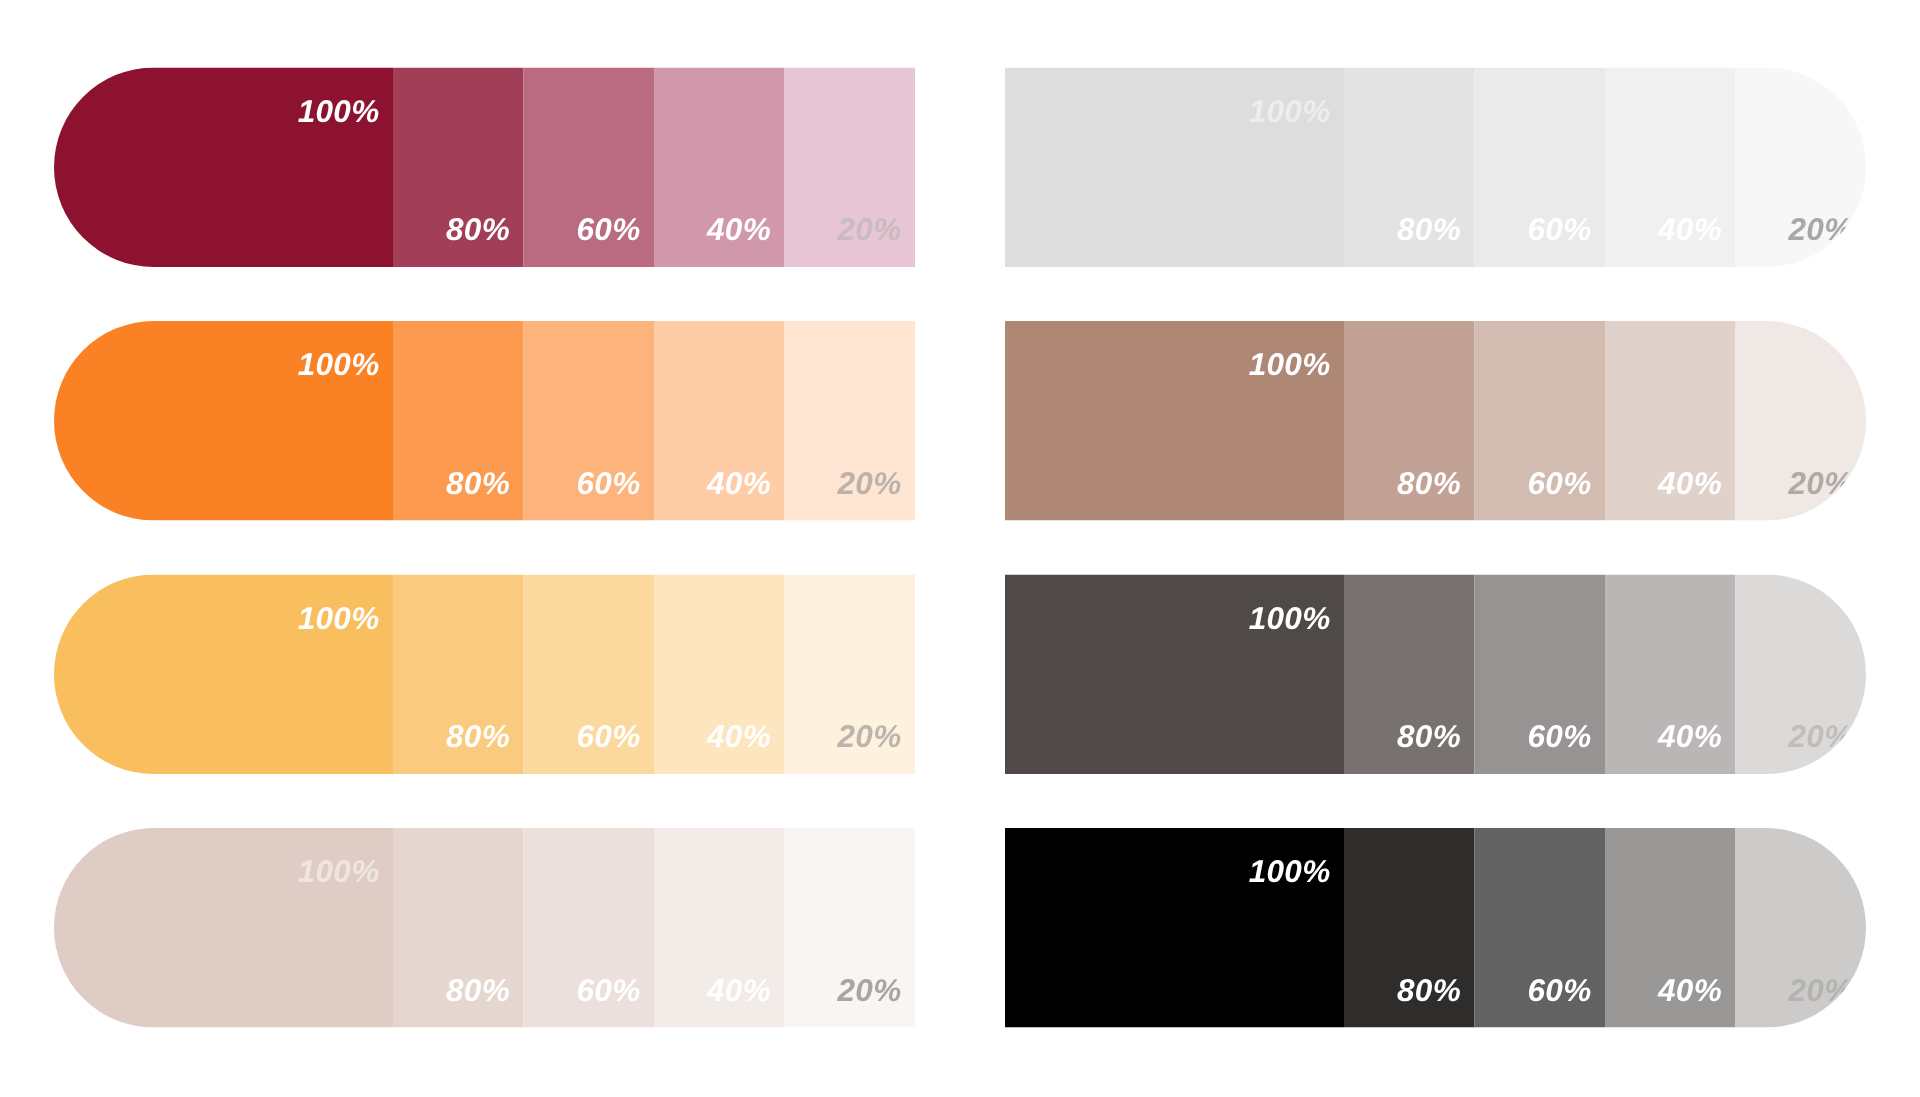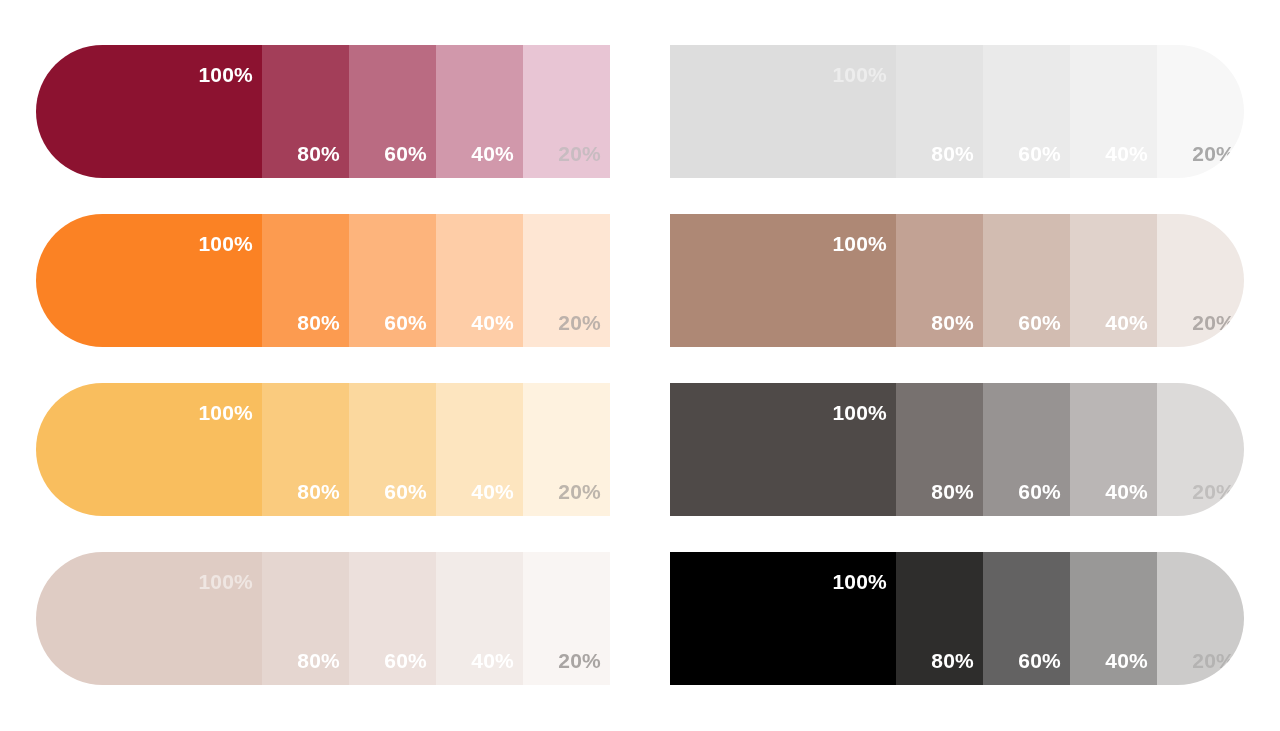--- a/index.html
+++ b/index.html
@@ -14,20 +14,21 @@
     font-family: "Liberation Sans", sans-serif;
     overflow: hidden;
     position: relative;
   }
 
   #palette-grid {
     position: absolute;
     left: 0; top: 0;
     width: 1096px;
     height: 731px;
+    font-style: italic;
   }
 
   .swatch-bar {
     position: absolute;
     display: flex;
     flex-direction: row;
     overflow: hidden;
   }
 
   

